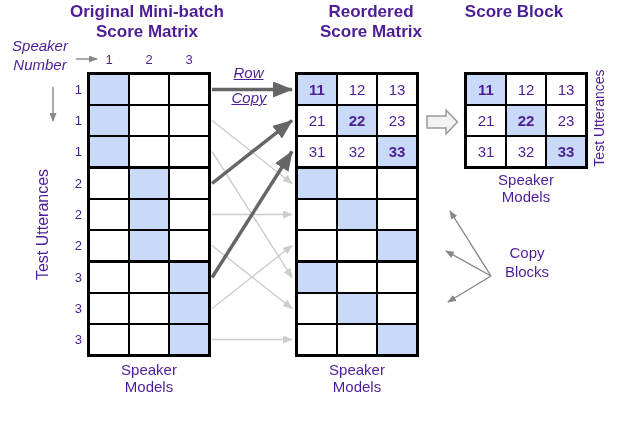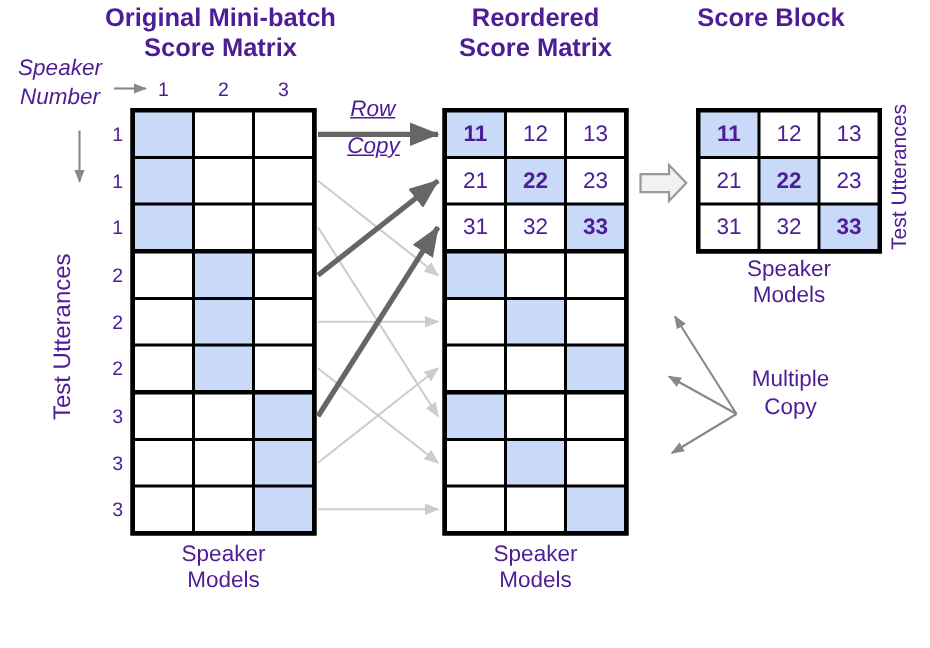--- a/index.html
+++ b/index.html
@@ -3,21 +3,21 @@
 <meta charset="utf-8">
 <style>
   html,body{margin:0;padding:0;background:#fff;}
   *{box-sizing:border-box;}
   .canvas{
     position:relative;width:620px;height:432px;background:#fff;overflow:hidden;
     font-family:"Liberation Sans", sans-serif;color:#4c1d95;
   }
   .title{position:absolute;text-align:center;font-weight:700;font-size:17px;line-height:20px;}
   .t-orig{left:27px;top:2px;width:240px;}
-  .t-reord{left:287px;top:2px;width:140px;}
+  .t-reord{left:301px;top:2px;width:140px;}
   .t-single{left:444px;top:2px;width:140px;}
 
   .spknum{position:absolute;left:2px;top:36px;width:76px;text-align:center;
           font-style:italic;font-size:15px;line-height:19px;}
 
   .colheads{position:absolute;left:90px;top:52px;display:flex;gap:2px;font-size:13px;}
   .colheads div{width:38px;text-align:center;}
 
   .rowlabels{position:absolute;left:64px;top:75px;width:18px;font-size:13px;}
   .rowlabels div{height:29px;margin-bottom:2px;display:flex;align-items:center;justify-content:flex-end;}
@@ -221,22 +221,22 @@
   </div>
   <div class="models mo-right">
     <div>Speaker</div>
     <div>Models</div>
   </div>
 
   <div class="rowcopy rc-1">Row</div>
   <div class="rowcopy rc-2">Copy</div>
 
   <div class="multi">
-    <div>Multiple</div>
     <div>Copy</div>
+    <div>Blocks</div>
   </div>
 
   <svg class="overlay" width="620" height="432" viewBox="0 0 620 432">
     <defs>
       <marker id="mh-dark" markerUnits="userSpaceOnUse" markerWidth="20" markerHeight="16" refX="19" refY="8" orient="auto">
         <path d="M0,0 L20,8 L0,16 z" style="fill:var(--dark,#666)"></path>
       </marker>
       <marker id="mh-light" markerUnits="userSpaceOnUse" markerWidth="10" markerHeight="8" refX="9" refY="4" orient="auto">
         <path d="M0,0 L10,4 L0,8 z" style="fill:var(--light,#ccc)"></path>
       </marker>

